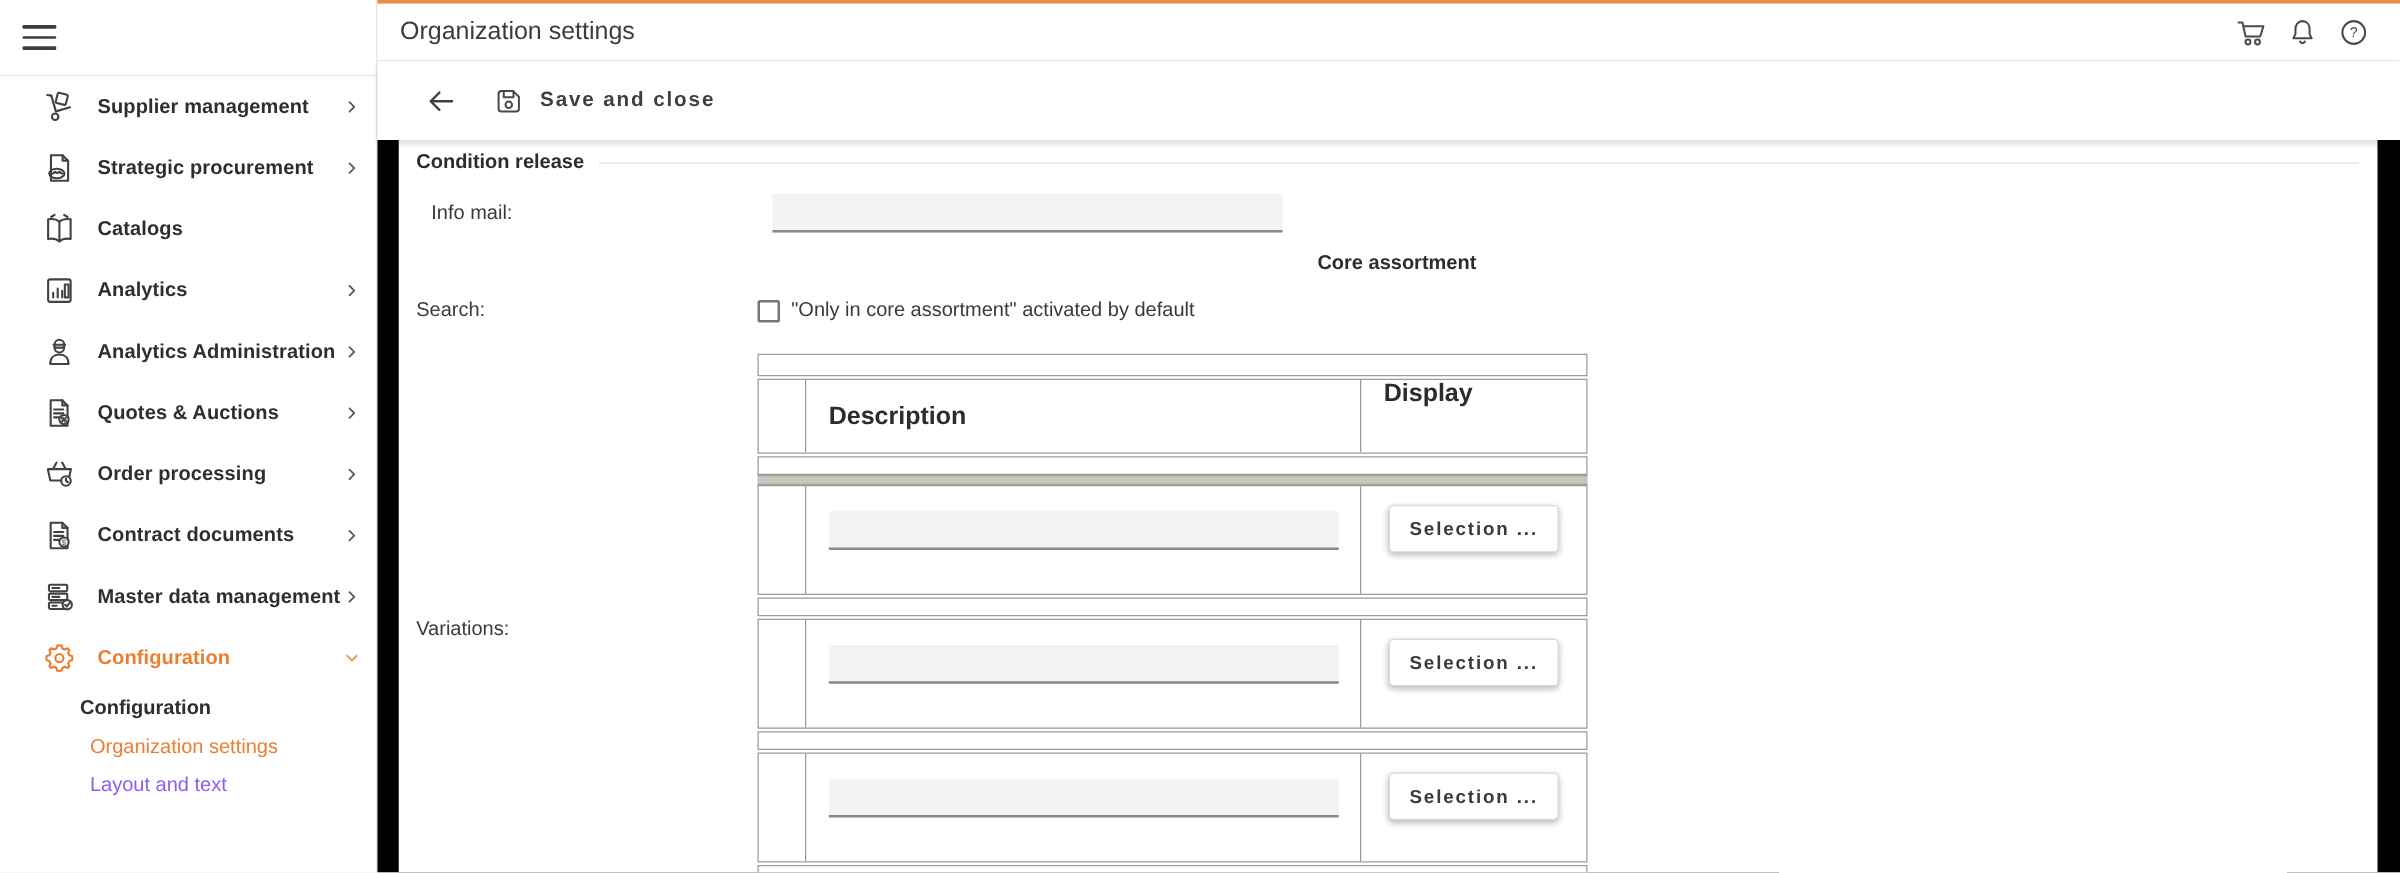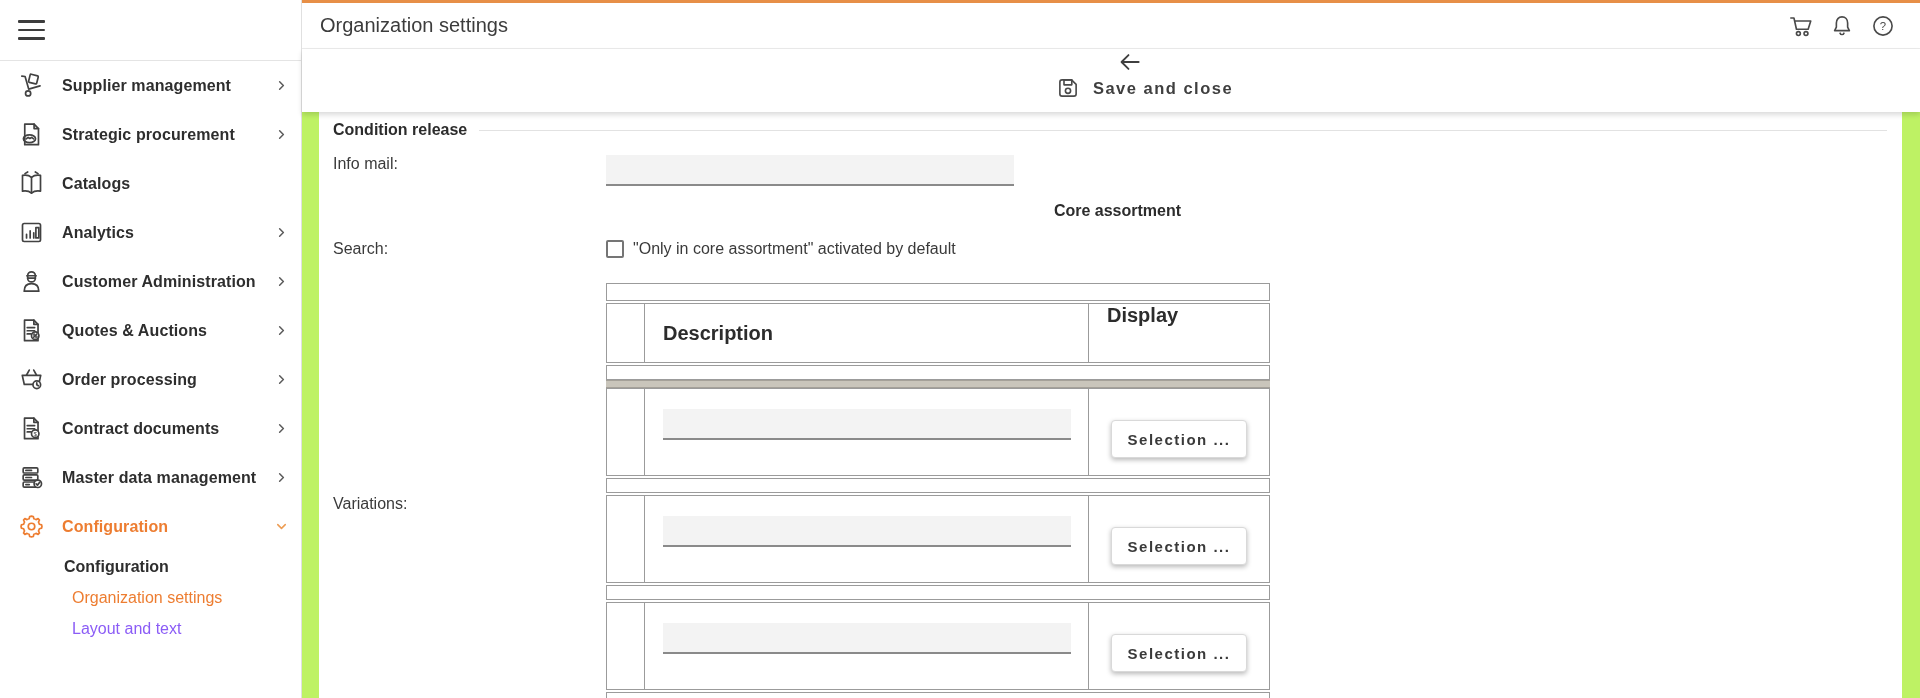--- a/index.html
+++ b/index.html
@@ -14,21 +14,21 @@
   
   .sidebar {
     width:302px; height:698px; background:#ffffff;
     border-right:1px solid #e0e0e0; flex:0 0 302px;
   }
   .burger-wrap { height:61px; border-bottom:1px solid #e4e4e4; display:flex; align-items:center; padding-left:18px; }
   .burger { width:27px; height:20px; display:flex; flex-direction:column; justify-content:space-between; cursor:pointer; }
   .burger span { display:block; height:2.6px; background:#3d3d3d; border-radius:1px; }
   .s-item {
     height:49px; display:flex; align-items:center;
-    padding:0 12px 0 17px; cursor:pointer; color:#2e2e2e;
+    padding:0 12px 0 33px; cursor:pointer; color:#2e2e2e;
   }
   .s-item .s-icon { width:28px; height:28px; flex:0 0 28px; color:#424242; display:flex; align-items:center; justify-content:center; }
   .s-item .s-label { font-size:16px; font-weight:700; margin-left:17px; flex:1; letter-spacing:.1px; }
   .s-item .s-chev { width:15px; height:15px; color:#5a5a5a; }
   .s-item.active { color:#ed7d31; }
   .s-item.active .s-icon { color:#ed7d31; }
   .s-item.active .s-label { color:#ed7d31; }
   .s-item.active .s-chev { color:#ed9c53; }
   .s-sub1 { height:31px; display:flex; align-items:center; padding-left:64px; font-size:16px; font-weight:700; color:#2e2e2e; cursor:pointer; }
   .s-sub2 { height:31px; display:flex; align-items:center; padding-left:72px; font-size:16px; font-weight:400; color:#8b5cf6; cursor:pointer; }
@@ -39,37 +39,37 @@
   .header {
     height:46px; background:#fff; border-bottom:1px solid #ebebeb;
     display:flex; align-items:center; padding:0 24px 0 18px;
   }
   .page-title { font-size:20px; color:#3c3c3c; }
   .header-icons { margin-left:auto; display:flex; align-items:center; gap:15px; }
   .h-icon { width:26px; height:26px; color:#4a4a4a; cursor:pointer; }
 
   .toolbar {
     height:63px; background:#fff; display:flex; align-items:center;
-    padding-left:38px; box-shadow:0 3px 5px rgba(0,0,0,0.14); position:relative; z-index:2;flex-direction:column;
+    padding-left:38px; box-shadow:0 3px 5px rgba(0,0,0,0.14); position:relative; z-index:2;
   }
   .back-btn { width:26px; height:26px; color:#3f3f3f; cursor:pointer; }
   .save-btn { display:flex; align-items:center; margin-left:28px; cursor:pointer; }
   .save-btn .t-icon { width:26px; height:26px; color:#4a4a4a; }
   .save-btn .t-label { margin-left:12px; font-size:16.5px; font-weight:600; letter-spacing:1.5px; color:#3f3f3f; }
 
-  .content-outer { flex:1; padding:0 18px 0 17px; background:#bef264; overflow:hidden; }
+  .content-outer { flex:1; padding:0 18px 0 17px; background:#000000; overflow:hidden; }
   .panel { background:#fff; width:100%; height:100%; padding:5px 0 0 14px; overflow:hidden; }
 
   .section-h { display:flex; align-items:center; }
   .section-h .sh-text { font-size:16px; font-weight:700; color:#2c2c2c; line-height:16px; white-space:nowrap; }
   .section-h .sh-rule { flex:1; height:1px; background:#e2e2e2; margin-left:12px; margin-right:15px; }
 
   .form-row { display:flex; }
   .form-label { width:273px; flex:0 0 273px; font-size:16px; color:#3a3a3a; }
-  .row-infomail { margin-top:17px; height:31px; }
+  .row-infomail { margin-top:17px; align-items:center; height:31px;margin-left:12px; }
   .txt-input {
     width:408px; height:31px; background:#f3f3f3; border:none;
     border-bottom:2px solid #8a8a8a; outline:none; font-family:"Liberation Sans",sans-serif;
     font-size:15px; color:#333; padding:0 8px;
   }
   .row-section2 { margin-top:17px;flex-direction:column; }
   .row-search { margin-top:21px; align-items:center; height:18px; }
   .checkwrap { display:flex; align-items:center; }
   .checkbox { width:18px; height:18px; border:2px solid #757575; border-radius:2px; background:#fff; cursor:pointer; flex:0 0 18px; }
   .checklabel { margin-left:9px; font-size:16px; color:#3a3a3a; }
@@ -83,21 +83,21 @@
   .t-head { height:60px; border:1px solid #9b9b9b; background:#fff; display:flex; }
   .t-head .c1 { width:38px; flex:0 0 38px; border-right:1px solid #9b9b9b; }
   .t-head .c2 { width:444px; flex:0 0 444px; border-right:1px solid #9b9b9b; display:flex; align-items:center; padding-left:18px; }
   .t-head .c3 { flex:1; display:flex; align-items:flex-start; padding-left:18px; }
   .t-head .hdr-text { font-size:20px; font-weight:700; color:#2c2c2c; }
   .t-strip2 { height:15px; border:1px solid #9b9b9b; background:#fff; }
   .t-band { height:8px; background:#c9c5bb; border-top:1px solid #a5a199; border-bottom:1px solid #a5a199; }
   .t-row { height:88px; border:1px solid #9b9b9b; background:#fff; display:flex; }
   .t-row .c1 { width:38px; flex:0 0 38px; border-right:1px solid #9b9b9b; }
   .t-row .c2 { width:444px; flex:0 0 444px; border-right:1px solid #9b9b9b; padding:20px 0 0 18px; }
-  .t-row .c3 { flex:1; padding:31px 0 0 22px; }
+  .t-row .c3 { flex:1; padding:15px 0 0 22px; }
   .t-rowgap { height:15px; border:1px solid #9b9b9b; background:#fff; margin:2px 0; }
   .sel-btn {
     width:136px; height:38px; background:#fff; border:1px solid #d9d9d9; border-radius:4px;
     box-shadow:0 2px 5px rgba(0,0,0,0.28); cursor:pointer;
     font-family:"Liberation Sans",sans-serif; font-size:15px; font-weight:600;
     letter-spacing:1.5px; color:#3a3a3a;
   }
   svg { display:block; }
 </style>
 </head>
@@ -171,21 +171,21 @@
 
     <div class="s-item">
       <span class="s-icon">
         <svg viewBox="0 0 24 24" width="27" height="27" fill="none" stroke="currentColor" stroke-width="1.5" stroke-linecap="round" stroke-linejoin="round">
           <path d="M8.6 9 a3.4 3.4 0 0 0 6.8 0"></path>
             <path d="M8.6 9 V6.8 C8.6 4.9 10.1 3.4 12 3.4 C13.9 3.4 15.4 4.9 15.4 6.8 V9 Z"></path>
             <path d="M7.9 6.9 h8.2"></path>
           <path d="M5.5 20.6 C5.5 16.2 8.1 13.9 12 13.9 C15.9 13.9 18.5 16.2 18.5 20.6 Z"></path>
         </svg>
       </span>
-      <span class="s-label">Customer Administration</span>
+      <span class="s-label">Analytics Administration</span>
       <svg class="s-chev" viewBox="0 0 24 24" fill="none" stroke="currentColor" stroke-width="2.4" stroke-linecap="round" stroke-linejoin="round">
           <path d="M9 6 l6 6 -6 6"></path>
         </svg>
     </div>
 
     <div class="s-item">
       <span class="s-icon">
         <svg viewBox="0 0 24 24" width="27" height="27" fill="none" stroke="currentColor" stroke-width="1.5" stroke-linecap="round" stroke-linejoin="round">
           <path d="M5.8 2.8 h8.3 L17.8 6.5 V21 H5.8 Z"></path>
             <path d="M14.1 2.8 V6.5 h3.7"></path>

